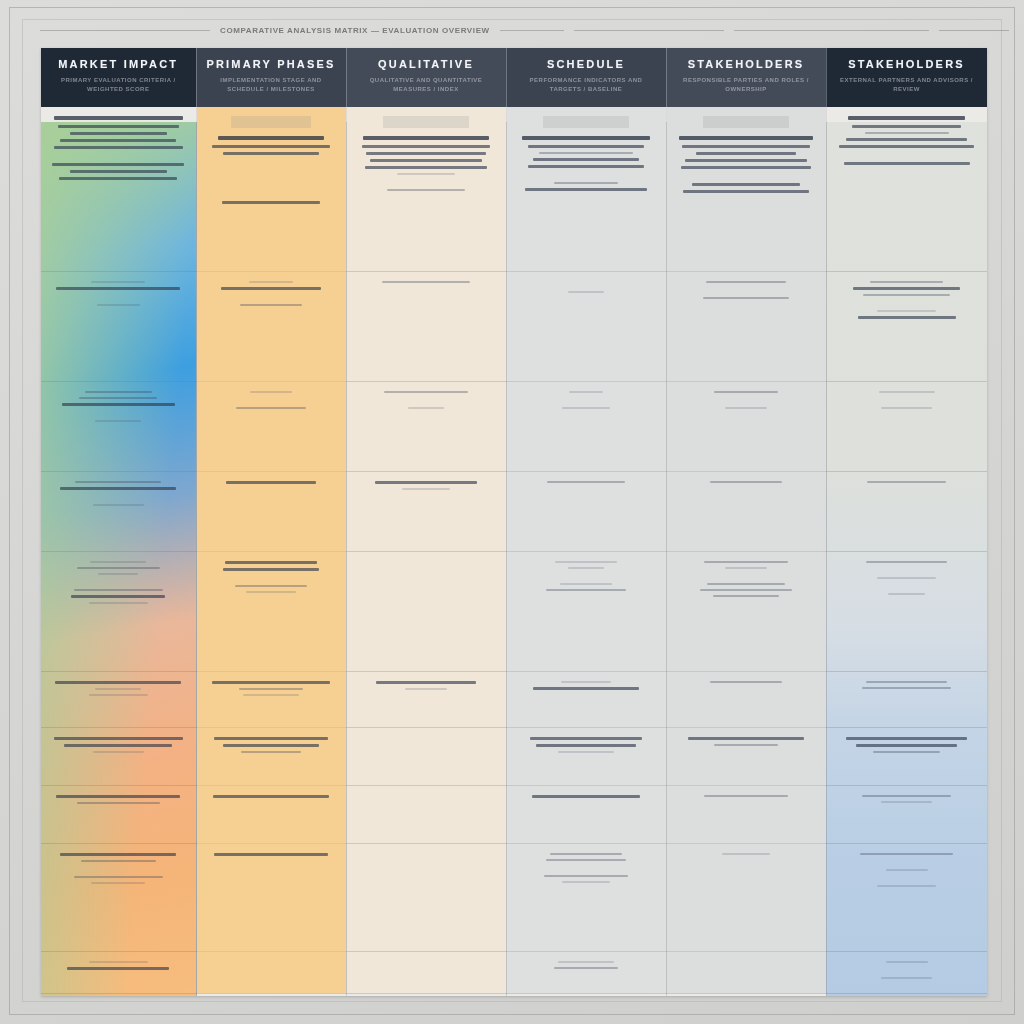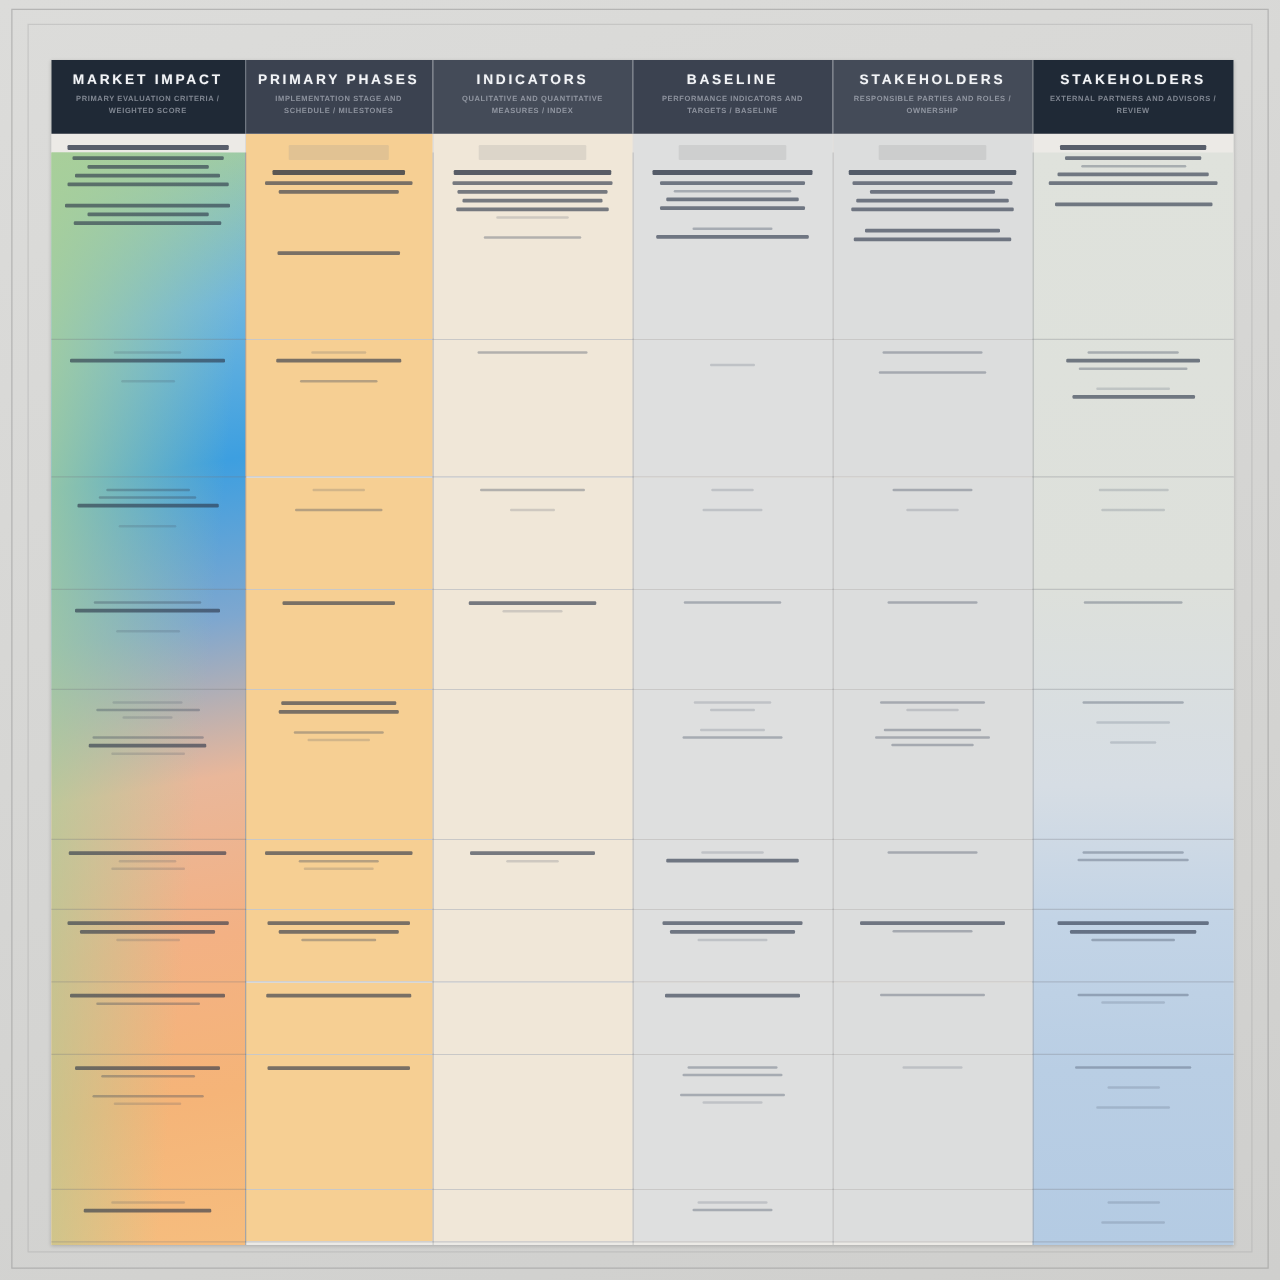--- a/index.html
+++ b/index.html
@@ -169,20 +169,28 @@
   .vrule.strong{background:rgba(95,100,108,.45)}
 </style>
 </head>
 <body>
 
 <div id="page">
 
   <div id="frame-outline"></div>
   <div id="frame-outline2"></div>
 
+  <div id="caption-band">
+    <span class="rule r1"></span>
+    <span id="caption-text">COMPARATIVE ANALYSIS MATRIX — EVALUATION OVERVIEW</span>
+    <span class="rule r2"></span>
+    <span class="rule r3"></span>
+    <span class="rule r4"></span>
+    <span class="rule r5"></span>
+  </div>
 
   <div id="table-wrap">
     <div id="grad-col1"></div>
     <div id="grad-col1b"></div>
     <div id="grad-col6"></div>
 
     <div class="vrule strong" style="left:155px"></div>
     <div class="vrule" style="left:305px"></div>
     <div class="vrule" style="left:465px"></div>
     <div class="vrule" style="left:625px"></div>
@@ -201,25 +209,25 @@
         <tr id="hdrow">
             <th class="hd-dark">
               <span class="hd-title">MARKET IMPACT</span>
               <span class="hd-sub">PRIMARY EVALUATION CRITERIA / WEIGHTED SCORE</span>
             </th>
             <th class="hd-mid">
               <span class="hd-title">PRIMARY PHASES</span>
               <span class="hd-sub">IMPLEMENTATION STAGE AND SCHEDULE / MILESTONES</span>
             </th>
             <th class="hd-mid2">
-              <span class="hd-title">INDICATORS</span>
+              <span class="hd-title">QUALITATIVE</span>
               <span class="hd-sub">QUALITATIVE AND QUANTITATIVE MEASURES / INDEX</span>
             </th>
             <th class="hd-mid">
-              <span class="hd-title">BASELINE</span>
+              <span class="hd-title">SCHEDULE</span>
               <span class="hd-sub">PERFORMANCE INDICATORS AND TARGETS / BASELINE</span>
             </th>
             <th class="hd-mid2">
               <span class="hd-title">STAKEHOLDERS</span>
               <span class="hd-sub">RESPONSIBLE PARTIES AND ROLES / OWNERSHIP</span>
             </th>
             <th class="hd-dark">
               <span class="hd-title">STAKEHOLDERS</span>
               <span class="hd-sub">EXTERNAL PARTNERS AND ADVISORS / REVIEW</span>
             </th>

